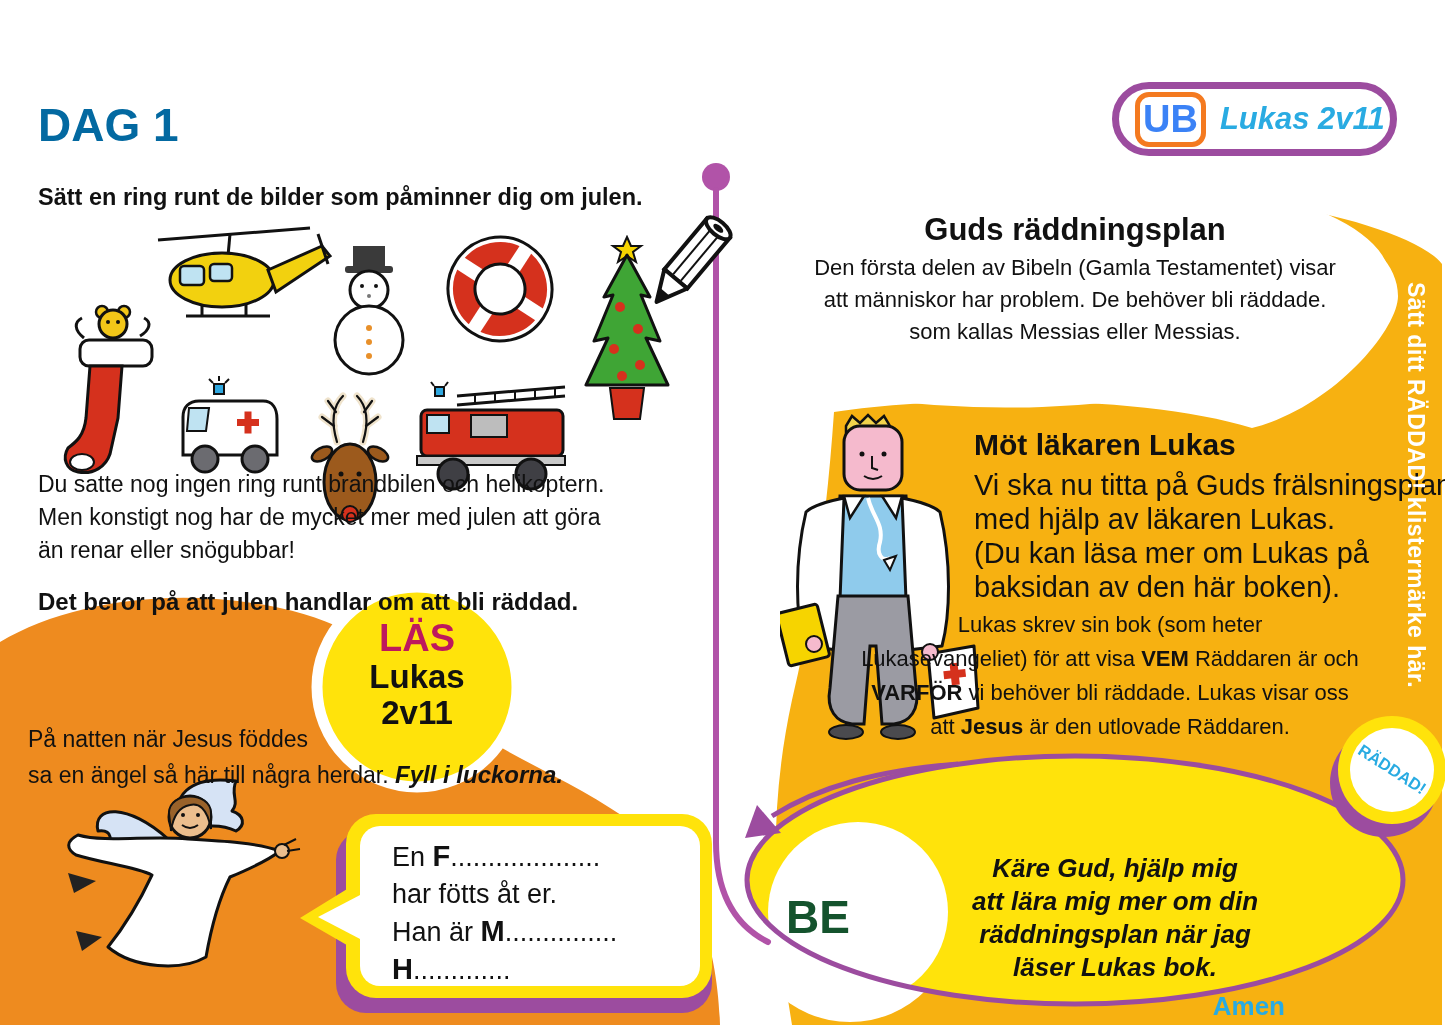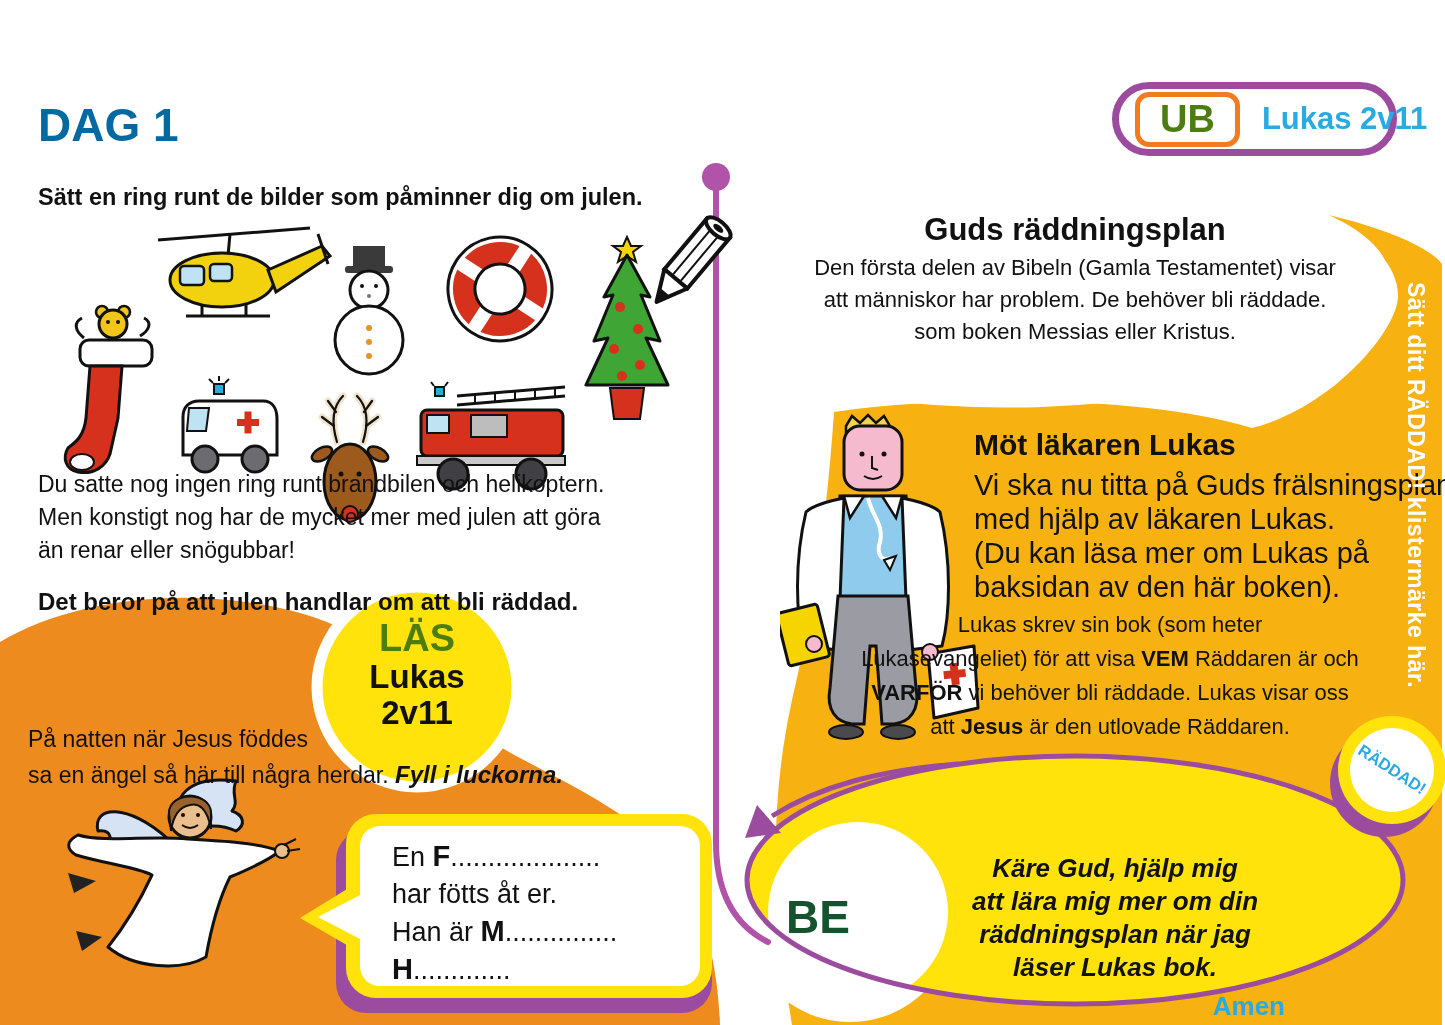--- a/index.html
+++ b/index.html
@@ -221,35 +221,35 @@
     <g transform="rotate(-6 175 265)">
       <rect x="164" y="258" width="22" height="8" fill="#D5311D"></rect>
       <rect x="171" y="251" width="8" height="22" fill="#D5311D"></rect>
     </g>
     <circle cx="150" cy="240" r="8" fill="#F5BACD" stroke="#111" stroke-width="2"></circle>
   </svg>
 
   <div class="abs b nw" style="left:38px;top:98px;font-size:46px;color:#0369a1;">DAG 1</div>
 
   <div class="abs" style="left:1112px;top:82px;width:285px;height:74px;background:#fff;border:7px solid #9C4C9F;border-radius:40px;display:flex;align-items:center;padding:0;box-sizing:border-box;">
-    <span class="b" style="margin-left:16px;border:5px solid #F47A20;border-radius:14px;padding:1px 20px;font-size:38px;color:#4d7c0f;">UB</span>
-    <span class="b nw" style="margin-left:22px;font-size:31px;color:#29ABE2;">Lukas 2v11</span>
+    <span class="b" style="margin-left:16px;border:5px solid #F47A20;border-radius:14px;padding:1px 3px;font-size:38px;color:#3b82f6;">UB</span>
+    <span class="b nw" style="margin-left:14px;font-size:31px;color:#29ABE2;font-style:italic;">Lukas 2v11</span>
   </div>
 
   <div class="abs b nw" style="left:38px;top:184px;font-size:23.5px;">Sätt en ring runt de bilder som påminner dig om julen.</div>
 
   <div class="abs" style="left:38px;top:468px;font-size:23px;line-height:33px;">
     <div class="nw">Du satte nog ingen ring runt brandbilen och helikoptern.</div>
     <div class="nw">Men konstigt nog har de mycket mer med julen att göra</div>
     <div class="nw">än renar eller snögubbar!</div>
     <div class="nw b" style="font-size:24px;margin-top:18px;">Det beror på att julen handlar om att bli räddad.</div>
   </div>
 
   <div class="abs ctr" style="left:317px;top:617px;width:200px;">
-    <div class="b" style="font-size:38px;color:#4d7c0f;line-height:42px;">LÄS</div>
+    <div class="b" style="font-size:38px;color:#be185d;line-height:42px;">LÄS</div>
     <div class="b" style="font-size:33px;line-height:36px;">Lukas</div>
     <div class="b" style="font-size:33px;line-height:36px;">2v11</div>
   </div>
 
   <div class="abs" style="left:28px;top:722px;font-size:23px;line-height:35px;">
     <div class="nw">På natten när Jesus föddes</div>
     <div class="nw">
       <span>sa en ängel så här till några herdar. </span><span class="b" style="font-style:italic;font-size:24px;">Fyll i luckorna.</span>
     </div>
   </div>
@@ -264,21 +264,21 @@
     </div>
     <div class="nw">
       <span class="b" style="font-size:29px;">H</span><span>.............</span>
     </div>
   </div>
 
   <div class="abs ctr b nw" style="left:780px;top:212px;width:590px;font-size:31px;">Guds räddningsplan</div>
   <div class="abs ctr" style="left:755px;top:252px;width:640px;font-size:22px;line-height:32px;">
     <div class="nw">Den första delen av Bibeln (Gamla Testamentet) visar</div>
     <div class="nw">att människor har problem. De behöver bli räddade.</div>
-    <div class="nw">som boken Messias eller Kristus.</div>
+    <div class="nw">som kallas Messias eller Messias.</div>
   </div>
 
   <div class="abs b nw" style="left:974px;top:428px;font-size:30px;">Möt läkaren Lukas</div>
   <div class="abs" style="left:974px;top:468px;font-size:29px;line-height:34px;">
     <div class="nw">Vi ska nu titta på Guds frälsningsplan</div>
     <div class="nw">med hjälp av läkaren Lukas.</div>
     <div class="nw">(Du kan läsa mer om Lukas på</div>
     <div class="nw">baksidan av den här boken).</div>
   </div>
 

